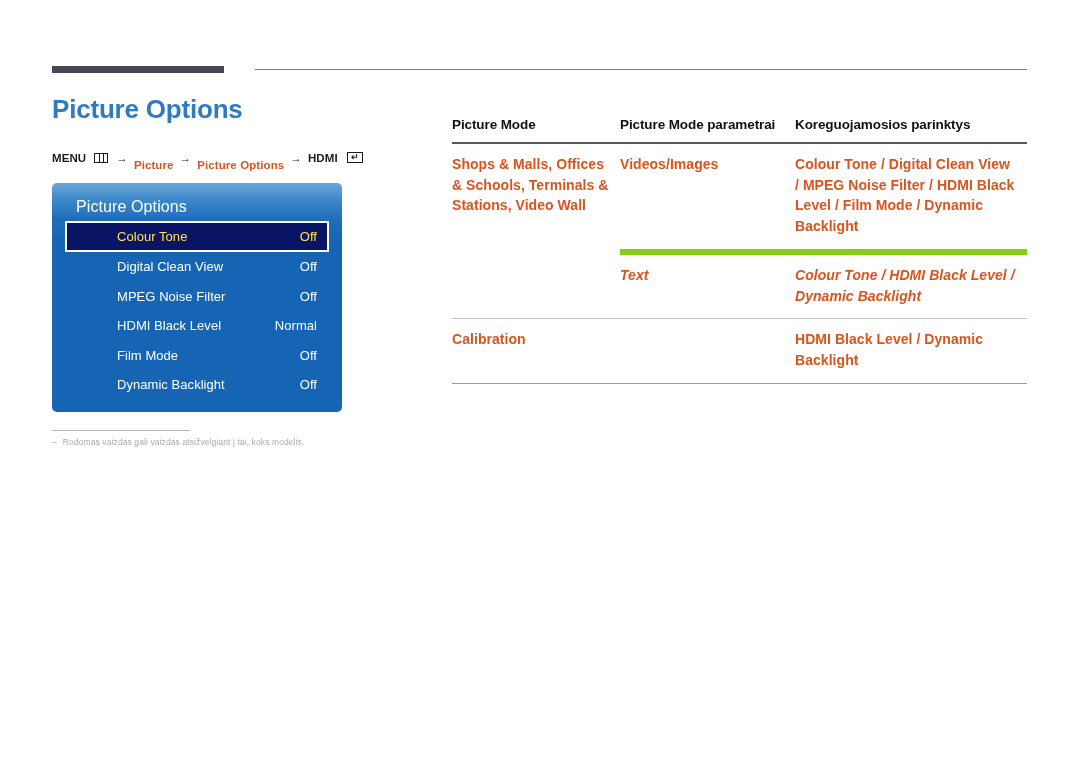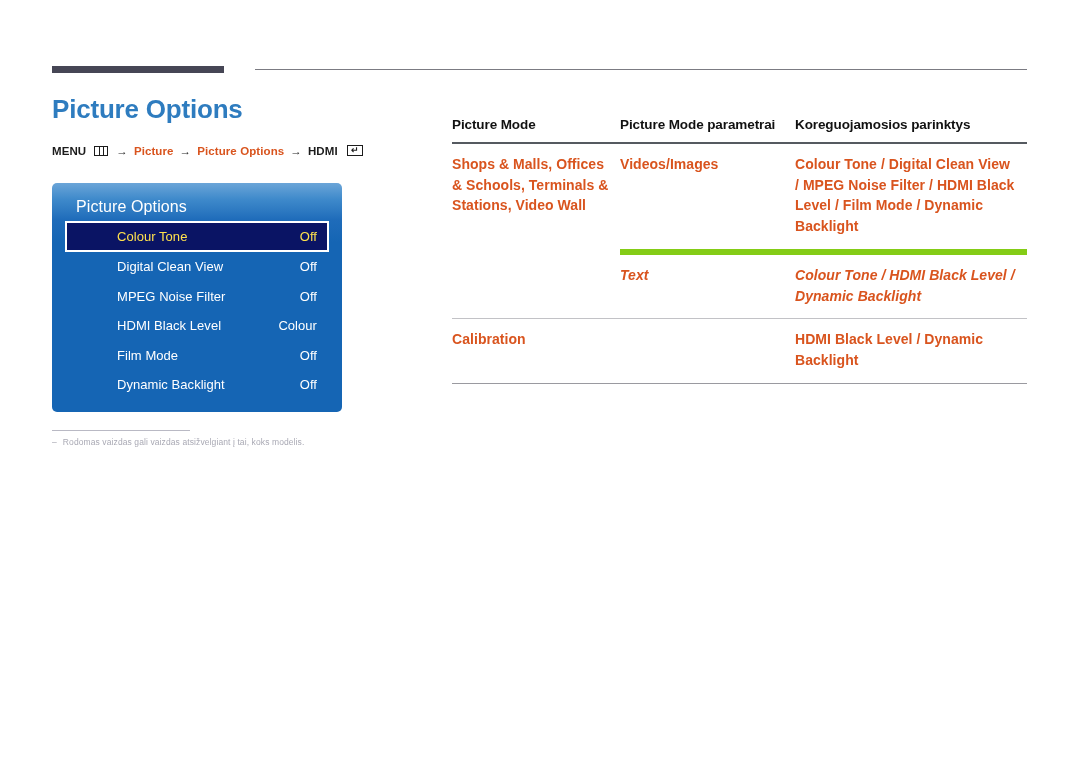--- a/index.html
+++ b/index.html
@@ -52,21 +52,21 @@
   .breadcrumb {
     font-size: 11.5px;
     font-weight: bold;
     color: #1c1c1c;
     letter-spacing: 0.1px;
     white-space: nowrap;
     display: flex;
     align-items: center;
     gap: 5px;
   }
-  .breadcrumb .crumb-orange { color: #d9541e; }
+  .breadcrumb .crumb-orange { color: #d9541e; margin-top: 14px; }
   .breadcrumb .arrow { color: #1c1c1c; font-weight: normal; padding: 0 1px; }
   .icon-menu {
     display: inline-block;
     width: 14px;
     height: 10px;
     border: 1.3px solid #1c1c1c;
     position: relative;
     margin: 0 2px 0 3px;
     vertical-align: -1px;
   }
@@ -220,21 +220,21 @@
   <div class="osd-row">
     <span class="osd-label">Digital Clean View</span>
     <span class="osd-value">Off</span>
   </div>
   <div class="osd-row">
     <span class="osd-label">MPEG Noise Filter</span>
     <span class="osd-value">Off</span>
   </div>
   <div class="osd-row">
     <span class="osd-label">HDMI Black Level</span>
-    <span class="osd-value">Colour</span>
+    <span class="osd-value">Normal</span>
   </div>
   <div class="osd-row">
     <span class="osd-label">Film Mode</span>
     <span class="osd-value">Off</span>
   </div>
   <div class="osd-row">
     <span class="osd-label">Dynamic Backlight</span>
     <span class="osd-value">Off</span>
   </div>
 </div>

